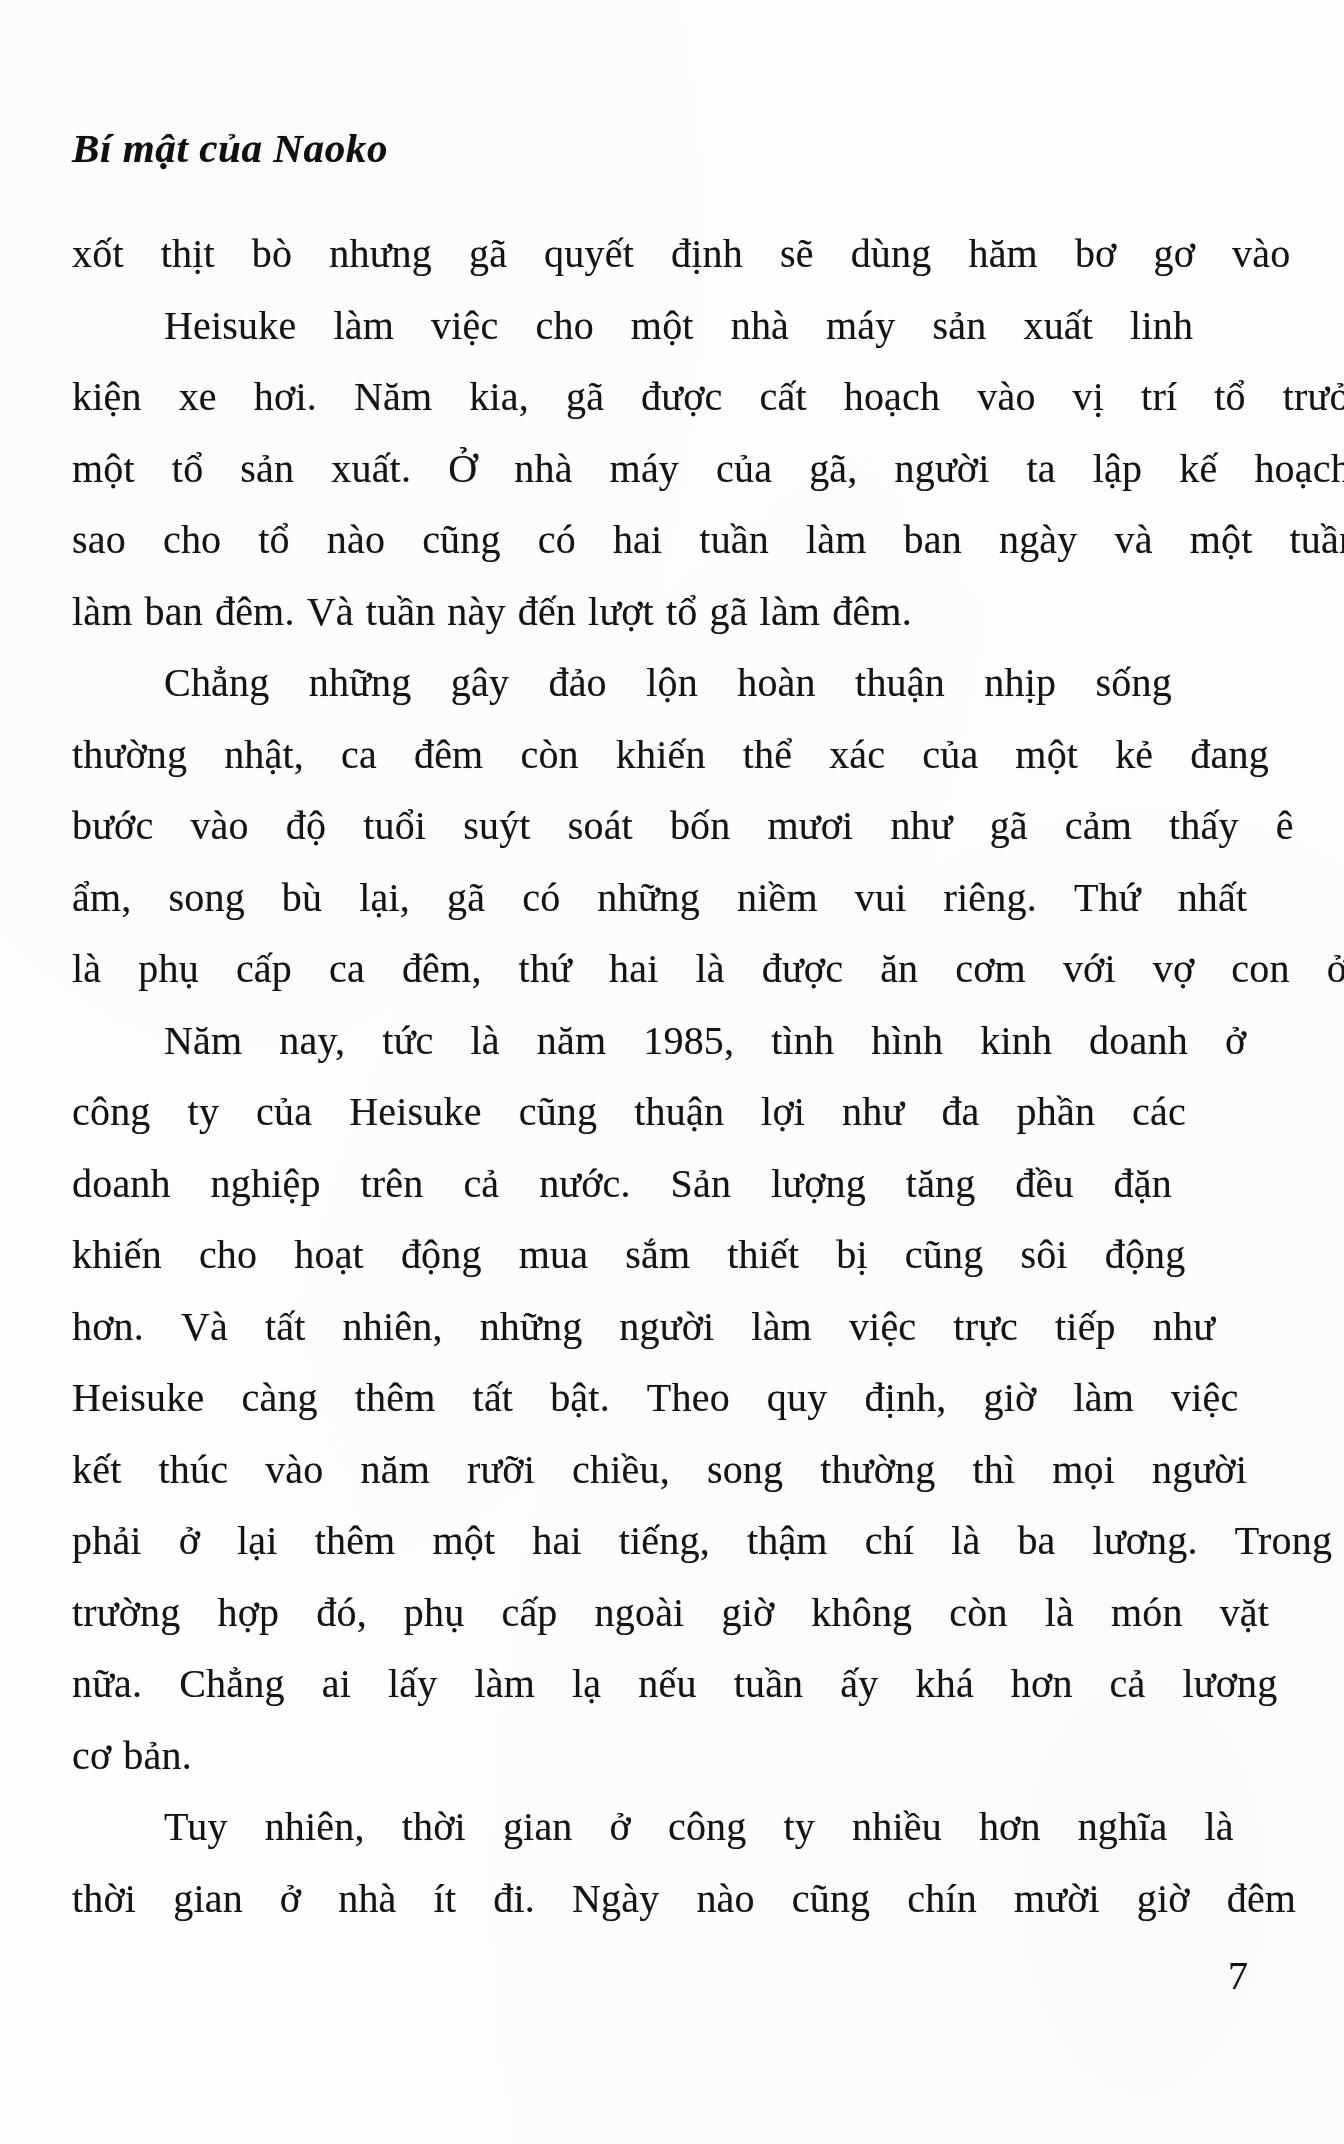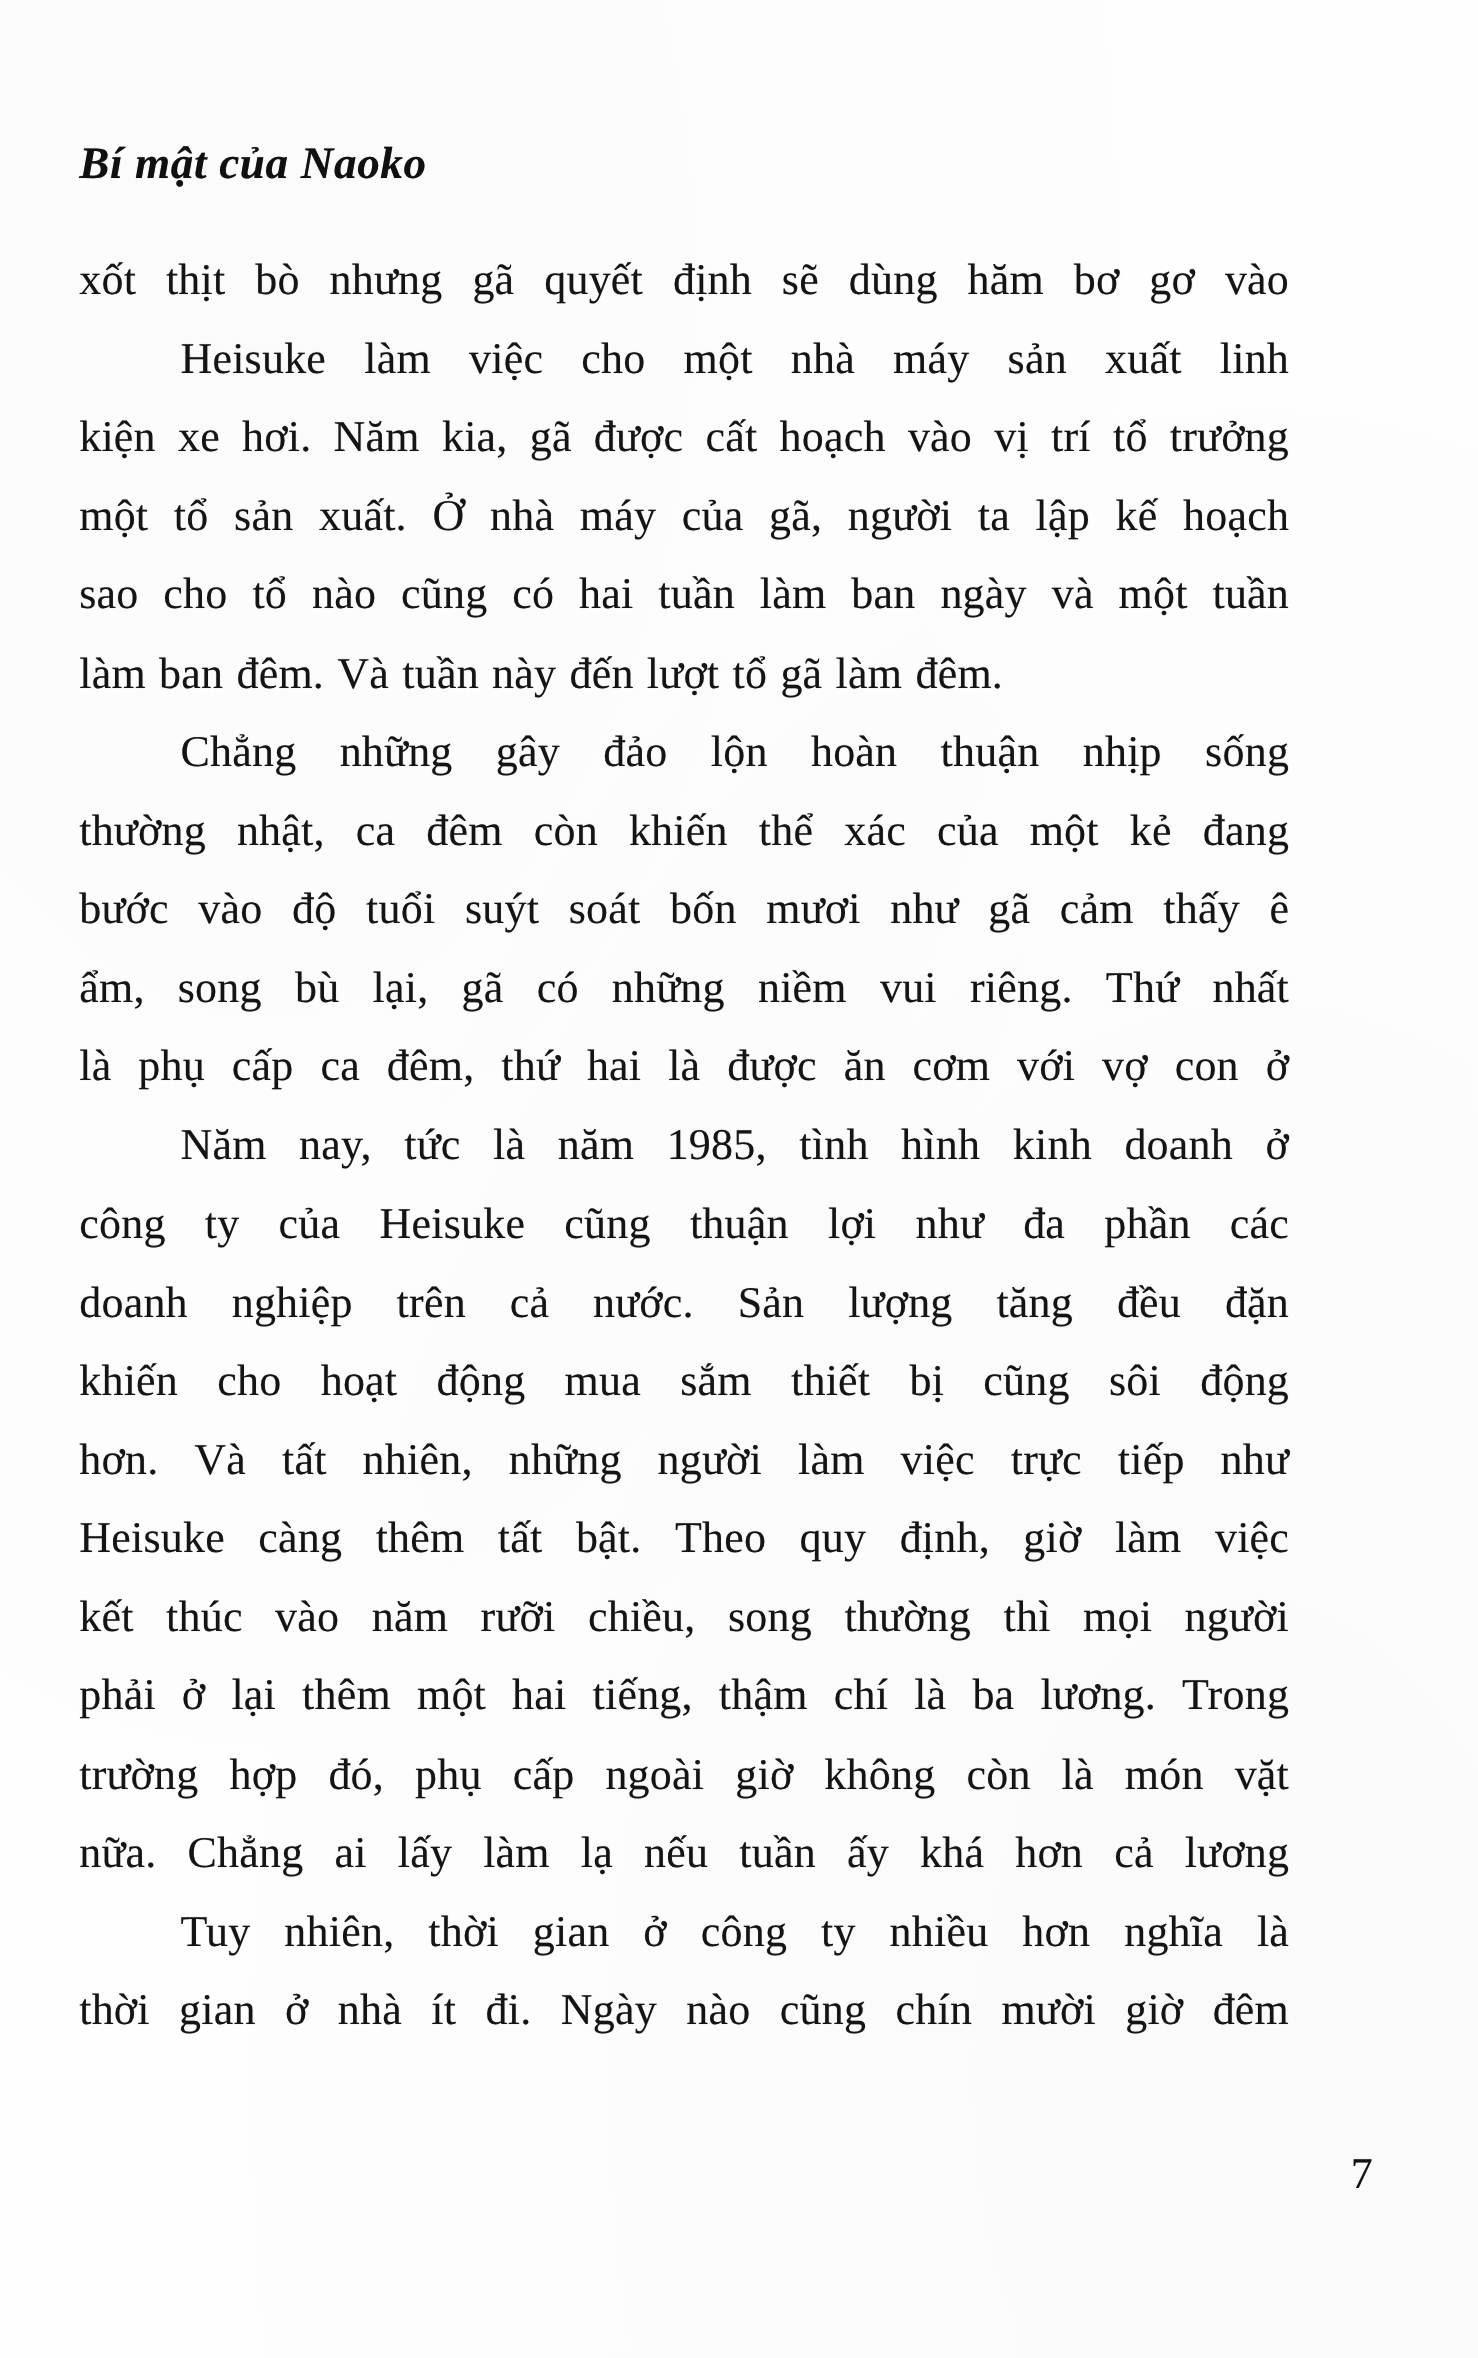--- a/index.html
+++ b/index.html
@@ -73,20 +73,21 @@
     color: #141414;
     letter-spacing: 0.2px;
     
     text-shadow: 0 0 0.8px rgba(20,20,20,0.40);
   }
 
   
   .line.justify {
     justify-content: space-between;
     width: 1100px;
+    gap: 37px;
   }
   
   .line.flush {
     justify-content: flex-start;
     width: 1100px;
   }
   .line.flush .w + .w { margin-left: 0.30em; }
 
   
   .line.indent { padding-left: 92px; width: 1100px; box-sizing: border-box; }
@@ -407,20 +408,24 @@
             <span class="w">làm</span>
             <span class="w">lạ</span>
             <span class="w">nếu</span>
             <span class="w">tuần</span>
             <span class="w">ấy</span>
             <span class="w">khá</span>
             <span class="w">hơn</span>
             <span class="w">cả</span>
             <span class="w">lương</span>
           </div>
+          <div class="line flush">
+            <span class="w">cơ</span>
+            <span class="w">bản.</span>
+          </div>
         </div>
         <div class="para">
           <div class="line justify indent">
             <span class="w">Tuy</span>
             <span class="w">nhiên,</span>
             <span class="w">thời</span>
             <span class="w">gian</span>
             <span class="w">ở</span>
             <span class="w">công</span>
             <span class="w">ty</span>

